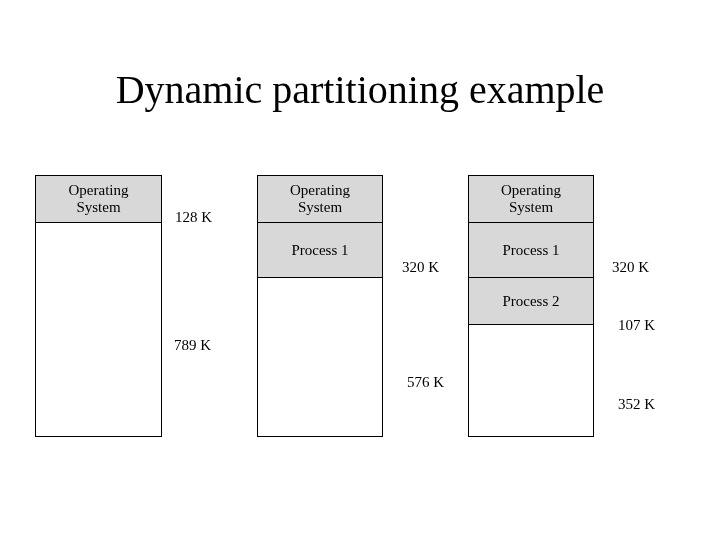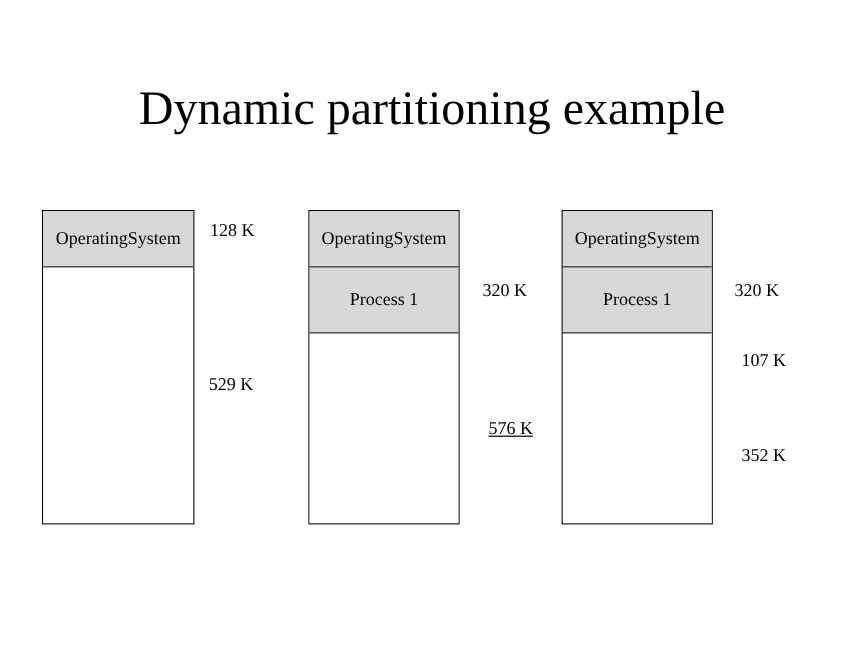--- a/index.html
+++ b/index.html
@@ -44,21 +44,21 @@
     flex-direction: column;
   }
   .memmap.m1 { left: 35px; width: 127px; }
   .memmap.m2 { left: 257px; }
   .memmap.m3 { left: 468px; }
   .section {
     box-sizing: border-box;
     border-bottom: 1px solid #000000;
     background: #d8d8d8;
     display: flex;
-    flex-direction: row;
+    flex-direction: column;
     align-items: center;
     justify-content: center;
     font-size: 15px;
     line-height: 17px;
     text-align: center;
     flex: 0 0 auto;
   }
   .sec-os { height: 47px; }
   .sec-p1 { height: 55px; justify-content: center; }
   .sec-p2 { height: 47px; }
@@ -66,25 +66,26 @@
     flex: 1 1 auto;
     background: #ffffff;
     border-bottom: none;
   }
   .os-line { display: block; }
   .size-label {
     position: absolute;
     font-size: 15px;
     line-height: 15px;
     white-space: nowrap;
+    margin-top: 24px;
   }
   .lbl-128k { left: 175px; top: 186px; }
   .lbl-896k { left: 174px; top: 314px; }
   .lbl-320k-mid { left: 402px; top: 236px; }
-  .lbl-576k { left: 407px; top: 351px; text-decoration: underline; }
+  .lbl-576k { left: 407px; top: 351px; }
   .lbl-320k-right { left: 612px; top: 236px; }
   .lbl-224k { left: 618px; top: 294px; }
   .lbl-352k { left: 618px; top: 373px; font-family: Liberation Serif, serif; }
 </style>
 </head>
 <body>
 
 <div class="slide">
 
   <h1 class="title">Dynamic partitioning example</h1>
@@ -109,25 +110,28 @@
   </div>
 
   <div class="memmap m3">
     <div class="section sec-os">
       <span class="os-line">Operating</span>
       <span class="os-line">System</span>
     </div>
     <div class="section sec-p1">
       <span class="os-line">Process 1</span>
     </div>
+    <div class="section sec-p2">
+      <span class="os-line">Process 2</span>
+    </div>
     <div class="section sec-free"></div>
   </div>
 
   <span class="size-label lbl-128k">128 K</span>
-  <span class="size-label lbl-896k">529 K</span>
+  <span class="size-label lbl-896k">789 K</span>
 
   <span class="size-label lbl-320k-mid">320 K</span>
   <span class="size-label lbl-576k">576 K</span>
 
   <span class="size-label lbl-320k-right">320 K</span>
   <span class="size-label lbl-224k">107 K</span>
   <span class="size-label lbl-352k">352 K</span>
 
 </div>
 

